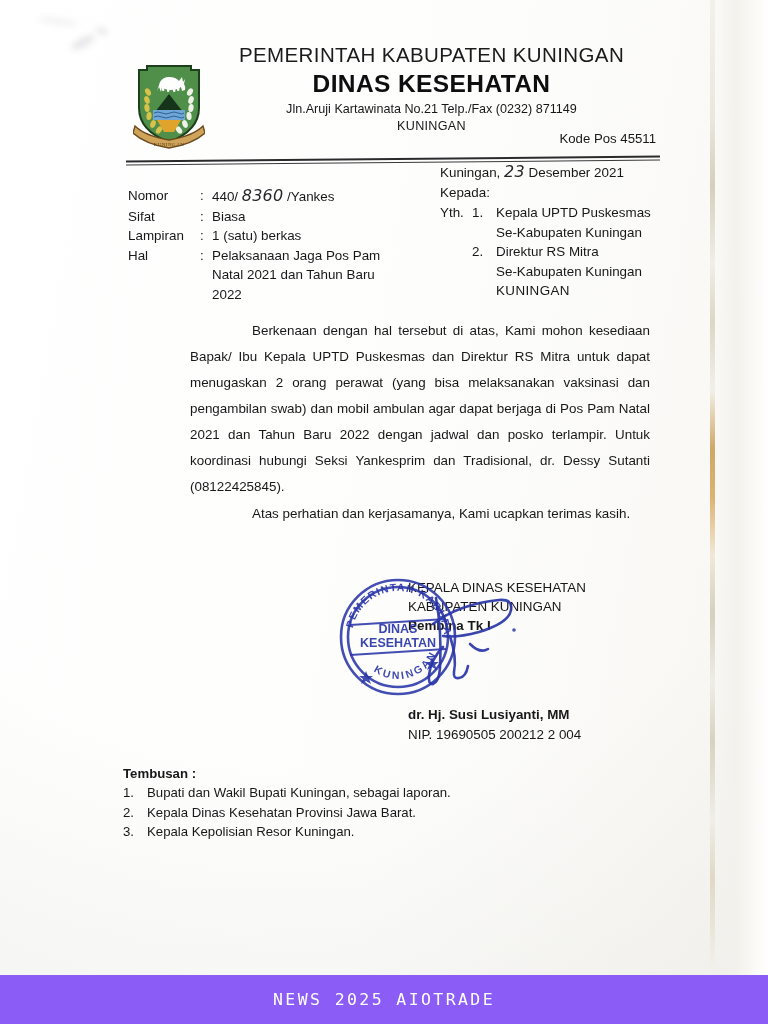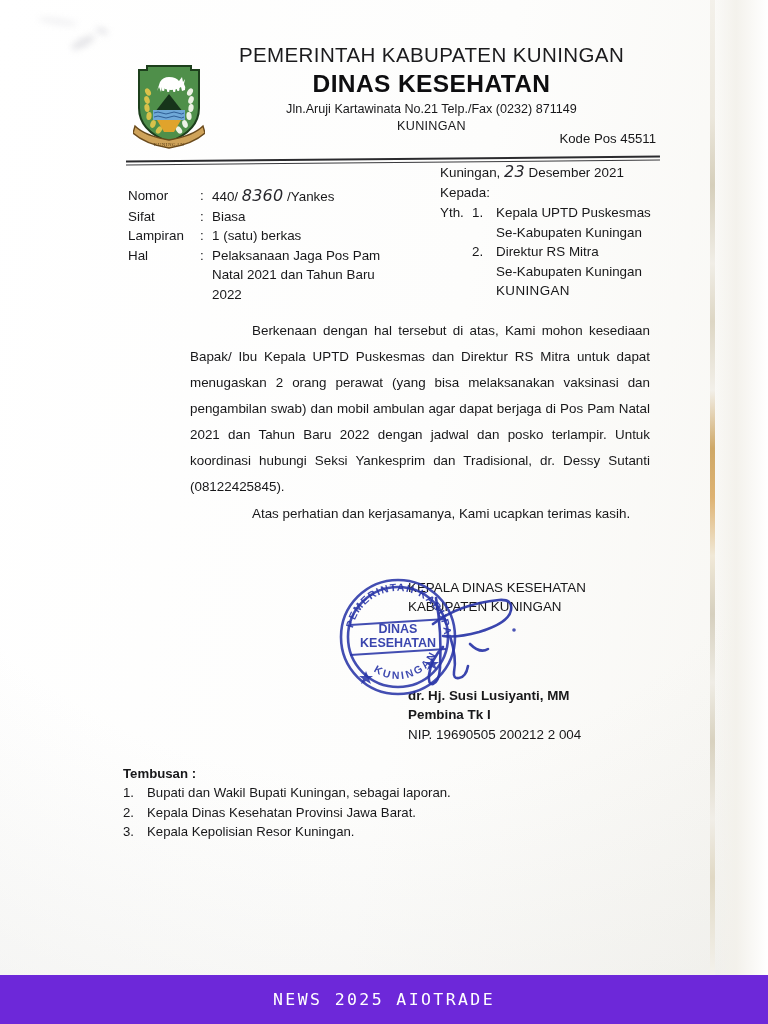--- a/index.html
+++ b/index.html
@@ -233,21 +233,21 @@
   .tb-item { display: flex; }
   .tb-num { width: 24px; flex: none; }
   .tb-txt { flex: 1; }
 
   
   #footer-bar {
     position: absolute;
     left: 0; bottom: 0;
     width: 768px;
     height: 49px;
-    background: #6d28d9;
+    background: #8b5cf6;
     display: flex;
     align-items: center;
     justify-content: center;
   }
   #footer-text {
     color: #ffffff;
     font-family: "DejaVu Sans Mono", monospace;
     font-size: 16.5px;
     letter-spacing: 2.4px;
   }
@@ -393,22 +393,22 @@
   </div>
 
   <div id="body">
     <p>Berkenaan dengan hal tersebut di atas, Kami mohon kesediaan Bapak/ Ibu Kepala UPTD Puskesmas dan Direktur RS Mitra untuk dapat menugaskan 2 orang perawat (yang bisa melaksanakan vaksinasi dan pengambilan swab) dan mobil ambulan agar dapat berjaga di Pos Pam Natal 2021 dan Tahun Baru 2022 dengan jadwal dan posko terlampir. Untuk koordinasi hubungi Seksi Yankesprim dan Tradisional, dr. Dessy Sutanti (08122425845).</p>
     <p>Atas perhatian dan kerjasamanya, Kami ucapkan terimas kasih.</p>
   </div>
 
   <div id="sigblock">
     <div id="sig-title1">KEPALA DINAS KESEHATAN</div>
     <div id="sig-title2">KABUPATEN KUNINGAN</div>
+    <div id="sig-rank">Pembina Tk I</div>
     <div id="sig-name">dr. Hj. Susi Lusiyanti, MM</div>
-    <div id="sig-rank">Pembina Tk I</div>
     <div id="sig-nip">NIP. 19690505 200212 2 004</div>
   </div>
 
   <svg id="stamp" viewBox="0 0 124 124">
     <defs>
       <path id="arc-top" d="M 16 62 A 46 46 0 0 1 108 62"></path>
       <path id="arc-bottom" d="M 20 62 A 42 42 0 0 0 104 62"></path>
     </defs>
     <g fill="none" stroke="#2a36a8" stroke-width="2.6" opacity="0.88">
       <circle cx="62" cy="62" r="57"></circle>

